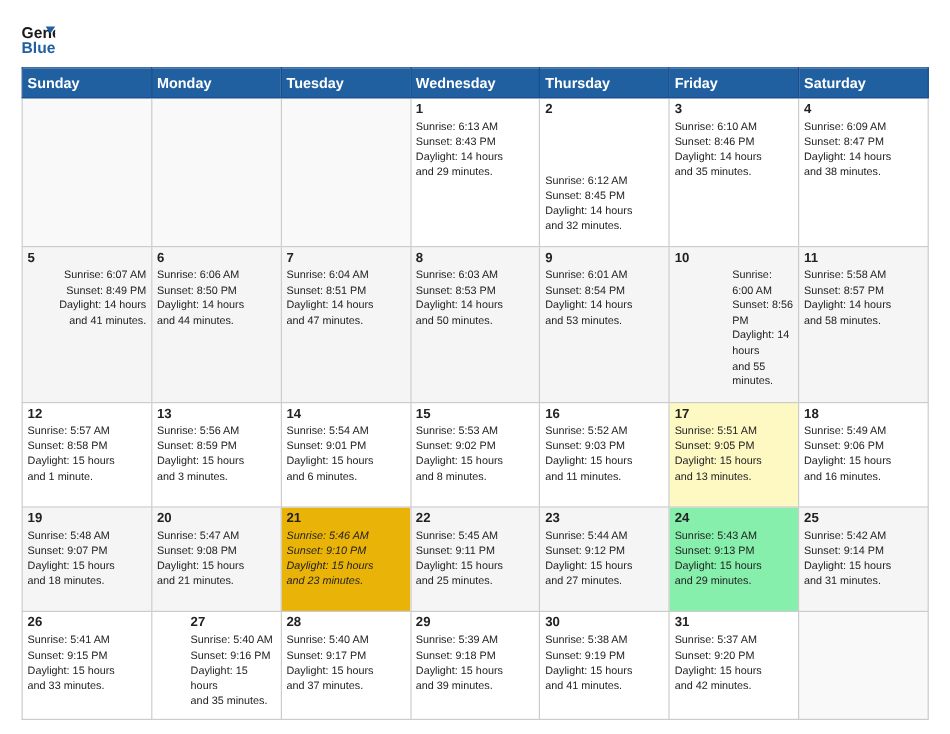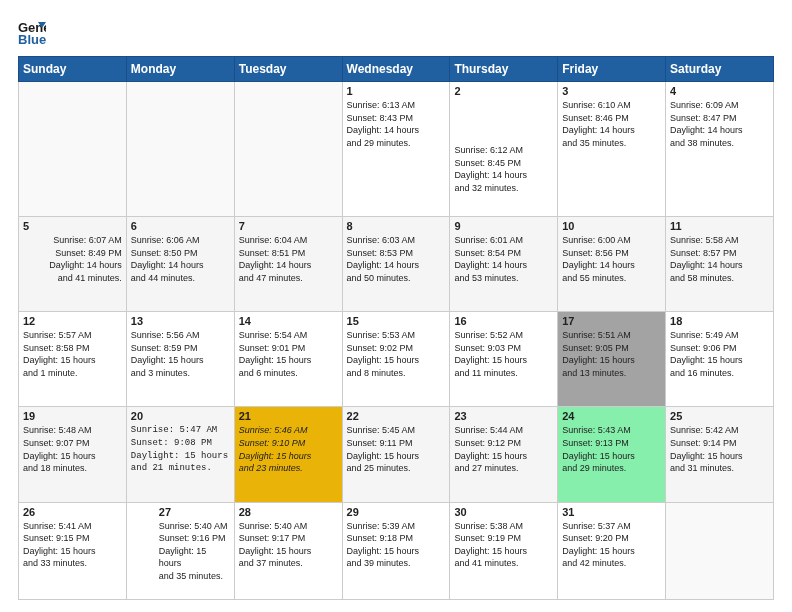--- a/index.html
+++ b/index.html
@@ -189,21 +189,21 @@
           </td>
           <td style="background: rgb(245, 245, 245);">
             <span class="day-num">9</span>
             <div class="day-info" style="white-space: pre-line;">Sunrise: 6:01 AM
 Sunset: 8:54 PM
 Daylight: 14 hours
 and 53 minutes.</div>
           </td>
           <td style="background: rgb(245, 245, 245);">
             <span class="day-num">10</span>
-            <div class="day-info" style="white-space: pre-line;">Sunrise: 6:00 AM
+            <div class="day-info" style="white-space: pre-line; margin-left: 48px;">Sunrise: 6:00 AM
 Sunset: 8:56 PM
 Daylight: 14 hours
 and 55 minutes.</div>
           </td>
           <td style="background: rgb(245, 245, 245);">
             <span class="day-num">11</span>
             <div class="day-info" style="white-space: pre-line;">Sunrise: 5:58 AM
 Sunset: 8:57 PM
 Daylight: 14 hours
 and 58 minutes.</div>
@@ -238,21 +238,21 @@
 Daylight: 15 hours
 and 8 minutes.</div>
           </td>
           <td style="background: rgb(255, 255, 255);">
             <span class="day-num">16</span>
             <div class="day-info" style="white-space: pre-line;">Sunrise: 5:52 AM
 Sunset: 9:03 PM
 Daylight: 15 hours
 and 11 minutes.</div>
           </td>
-          <td style="background: #a3a3a3;">
+          <td style="background: #fef9c3;">
             <span class="day-num">17</span>
             <div class="day-info" style="white-space: pre-line;">Sunrise: 5:51 AM
 Sunset: 9:05 PM
 Daylight: 15 hours
 and 13 minutes.</div>
           </td>
           <td style="background: rgb(255, 255, 255);">
             <span class="day-num">18</span>
             <div class="day-info" style="white-space: pre-line;">Sunrise: 5:49 AM
 Sunset: 9:06 PM
@@ -263,21 +263,21 @@
         <tr>
           <td style="background: rgb(245, 245, 245);">
             <span class="day-num">19</span>
             <div class="day-info" style="white-space: pre-line;">Sunrise: 5:48 AM
 Sunset: 9:07 PM
 Daylight: 15 hours
 and 18 minutes.</div>
           </td>
           <td style="background: rgb(245, 245, 245);">
             <span class="day-num">20</span>
-            <div class="day-info" style="white-space: pre-line; font-family: Liberation Mono, monospace;">Sunrise: 5:47 AM
+            <div class="day-info" style="white-space: pre-line;">Sunrise: 5:47 AM
 Sunset: 9:08 PM
 Daylight: 15 hours
 and 21 minutes.</div>
           </td>
           <td style="background: #eab308;">
             <span class="day-num">21</span>
             <div class="day-info" style="white-space: pre-line; font-style: italic;">Sunrise: 5:46 AM
 Sunset: 9:10 PM
 Daylight: 15 hours
 and 23 minutes.</div>

